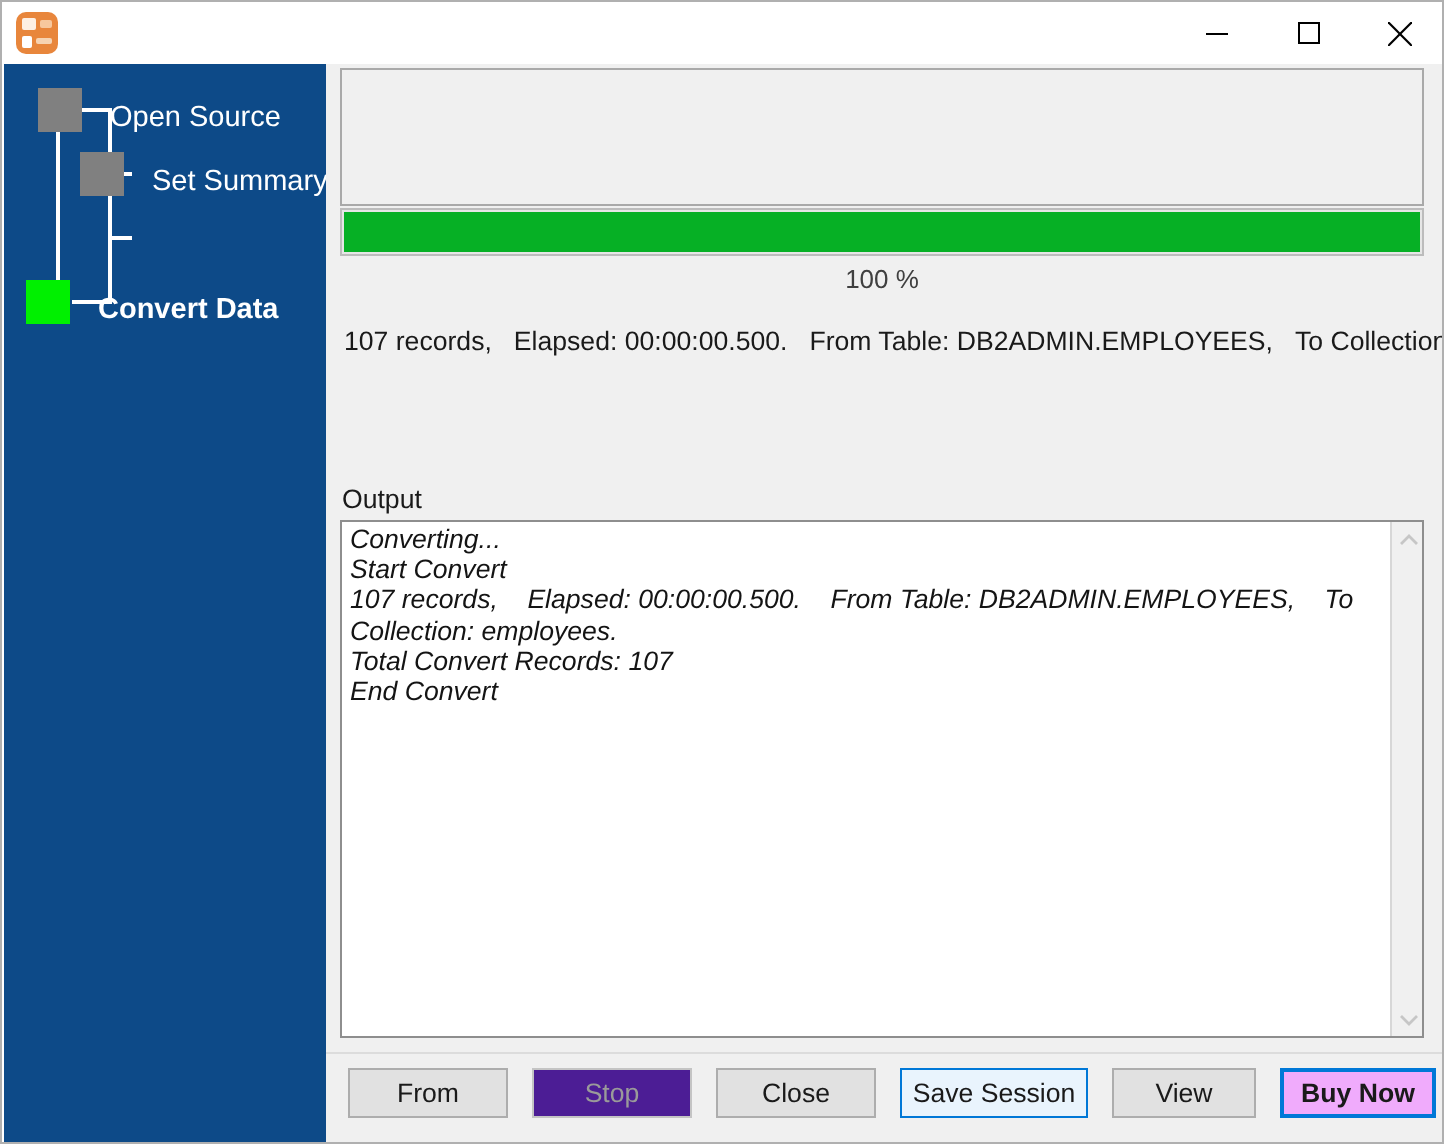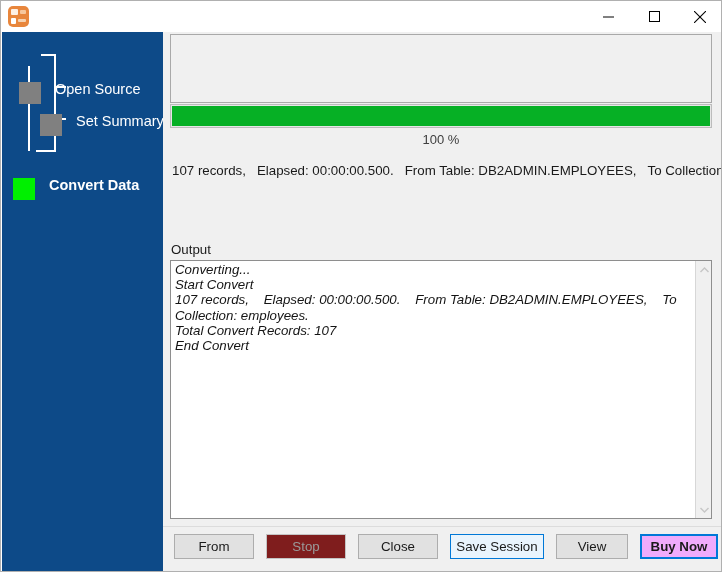--- a/index.html
+++ b/index.html
@@ -95,23 +95,22 @@
     background: #0d4a88;
   }
   .steps {
     position: relative;
     width: 161px;
     height: 140px;
   }
   .step {
     position: absolute;
     display: flex;
-    align-items: flex-start;
+    align-items: flex-end;
     height: 22px;
-    margin-top: 38px;
   }
   .step-box {
     width: 22px;
     height: 22px;
     background: #808080;
     flex: none;
   }
   .step-box.active {
     background: #00f000;
   }
@@ -262,21 +261,21 @@
     border: 1px solid #adadad;
     box-sizing: border-box;
     font-family: "Liberation Sans", sans-serif;
     font-size: 13.3px;
     color: #1a1a1a;
     display: flex;
     align-items: center;
     justify-content: center;
     padding: 0;
   }
-  .btn.disabled { color: #9a9a9a; border-color: #c4c4c4; background: #7f1d1d; }
+  .btn.disabled { color: #9a9a9a; border-color: #c4c4c4; background: #4c1d95; }
   .btn.accent { background: #e9f4fd; border: 1px solid #0078d7; }
   .btn.strong { background: #f0abfc; border: 2px solid #0078d7; font-weight: bold; }
 
   .btn-back    { left: 11px;  width: 80px; }
   .btn-stop    { left: 103px; width: 80px; }
   .btn-close   { left: 195px; width: 80px; }
   .btn-save    { left: 287px; width: 94px; }
   .btn-view    { left: 393px; width: 72px; }
   .btn-buy     { left: 477px; width: 78px; }
 

